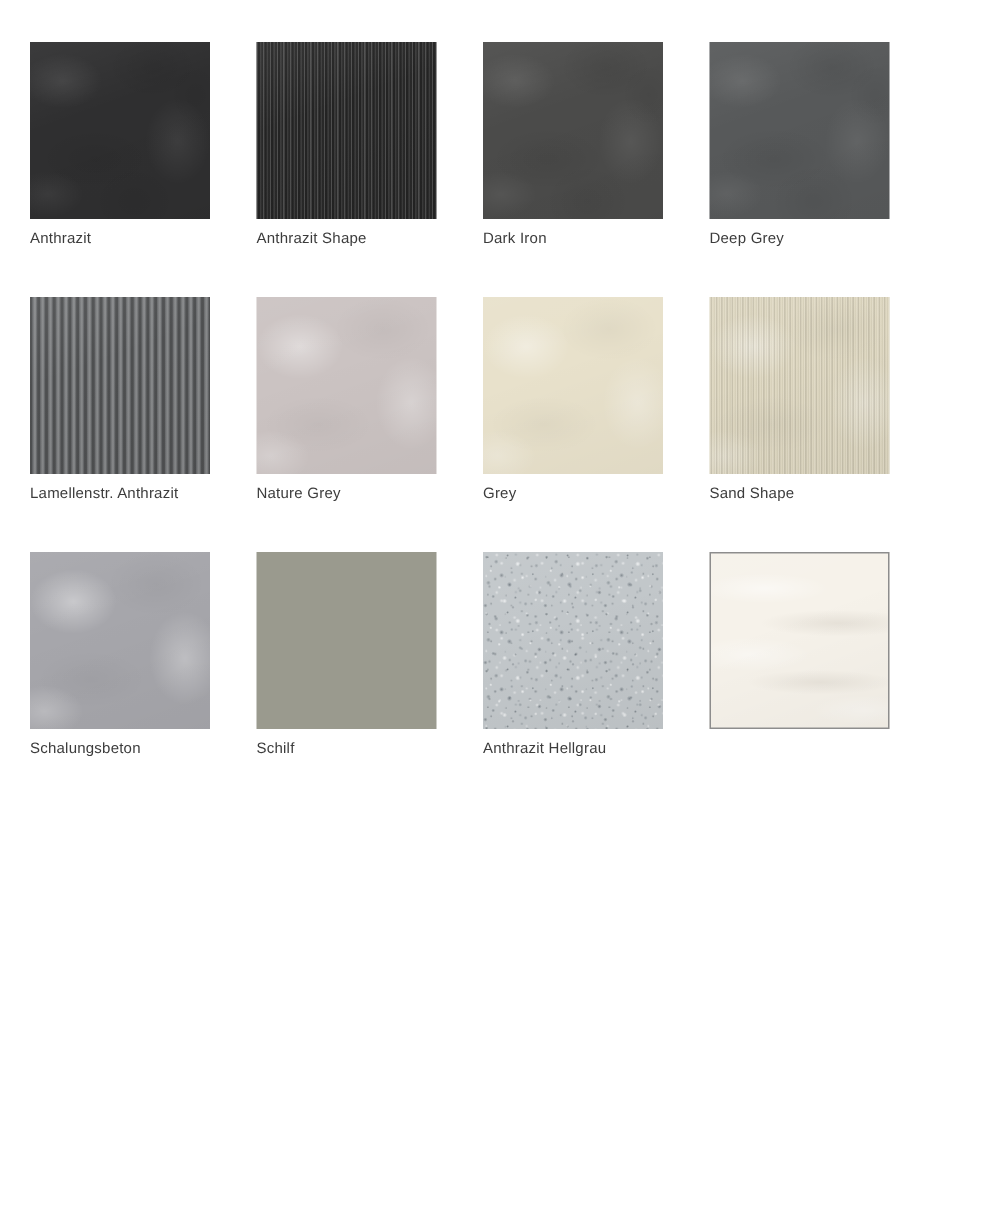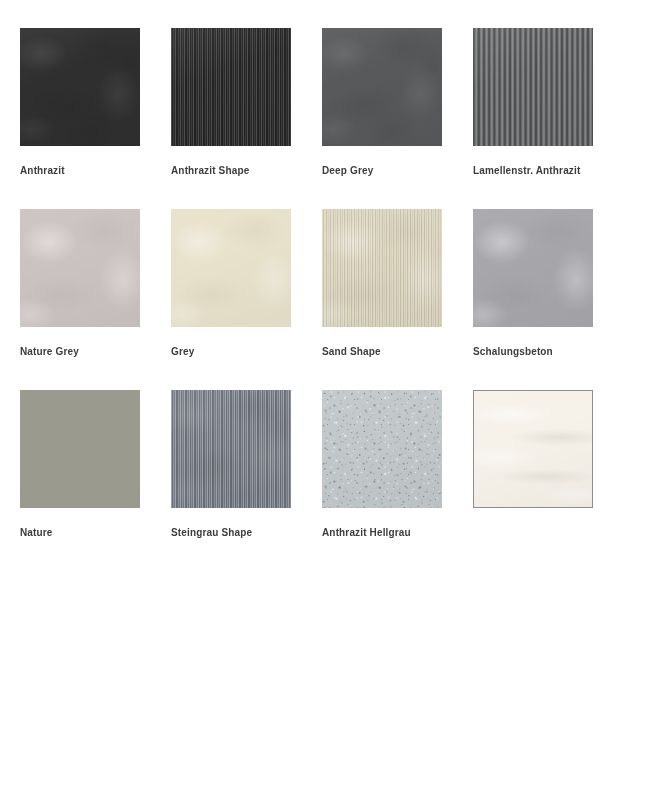--- a/index.html
+++ b/index.html
@@ -197,26 +197,26 @@
       rgba(255,255,255,0.06) 0%,
       rgba(255,255,255,0) 38%,
       rgba(0,0,0,0.035) 100%);
   }
 
   .swatch-border {
     border: 1px solid #8d8d8d;
   }
 
   .swatch-label {
-    margin-top: 19px;
+    margin-top: 8px;
     font-size: 10px;
     line-height: 12px;
     letter-spacing: 0.15px;
     color: #3c3c3c;
-    font-weight: 700;
+    font-weight: 400;
     white-space: nowrap;
   }
 </style>
 </head>
 <body>
 
 <div id="swatch-gallery">
   <div class="swatch-grid">
       <div class="swatch-cell">
         <div class="swatch-tile" style="background-color: rgb(47, 47, 48);">
@@ -226,20 +226,27 @@
         <div class="swatch-label">Anthrazit</div>
       </div>
       <div class="swatch-cell">
         <div class="swatch-tile" style="background-color: rgb(45, 45, 45);">
           <div class="tex tex-fineline-dark"></div>
           <div class="tex tex-shade"></div>
         </div>
         <div class="swatch-label">Anthrazit Shape</div>
       </div>
       <div class="swatch-cell">
+        <div class="swatch-tile" style="background-color: rgb(75, 75, 74);">
+          <div class="tex tex-mottle"></div>
+          <div class="tex tex-shade"></div>
+        </div>
+        <div class="swatch-label">Dark Iron</div>
+      </div>
+      <div class="swatch-cell">
         <div class="swatch-tile" style="background-color: rgb(87, 89, 90);">
           <div class="tex tex-mottle"></div>
           <div class="tex tex-shade"></div>
         </div>
         <div class="swatch-label">Deep Grey</div>
       </div>
       <div class="swatch-cell">
         <div class="swatch-tile" style="background-color: rgb(111, 113, 115);">
           <div class="tex tex-lamella"></div>
           <div class="tex tex-shade"></div>
@@ -270,29 +277,21 @@
       </div>
       <div class="swatch-cell">
         <div class="swatch-tile" style="background-color: rgb(166, 166, 171);">
           <div class="tex tex-mottle-soft"></div>
           <div class="tex tex-shade"></div>
         </div>
         <div class="swatch-label">Schalungsbeton</div>
       </div>
       <div class="swatch-cell">
         <div class="swatch-tile" style="background-color: rgb(154, 154, 142);"></div>
-        <div class="swatch-label">Nature</div>
-      </div>
-      <div class="swatch-cell">
-        <div class="swatch-tile" style="background-color: rgb(126, 132, 142);">
-          <div class="tex tex-mottle"></div>
-          <div class="tex tex-fineline-mid"></div>
-          <div class="tex tex-shade"></div>
-        </div>
-        <div class="swatch-label">Steingrau Shape</div>
+        <div class="swatch-label">Schilf</div>
       </div>
       <div class="swatch-cell">
         <div class="swatch-tile" style="background-color: rgb(194, 199, 202);">
           <div class="tex tex-speckle"></div>
           <div class="tex tex-speckle-2"></div>
           <div class="tex tex-shade"></div>
         </div>
         <div class="swatch-label">Anthrazit Hellgrau</div>
       </div>
       <div class="swatch-cell">

